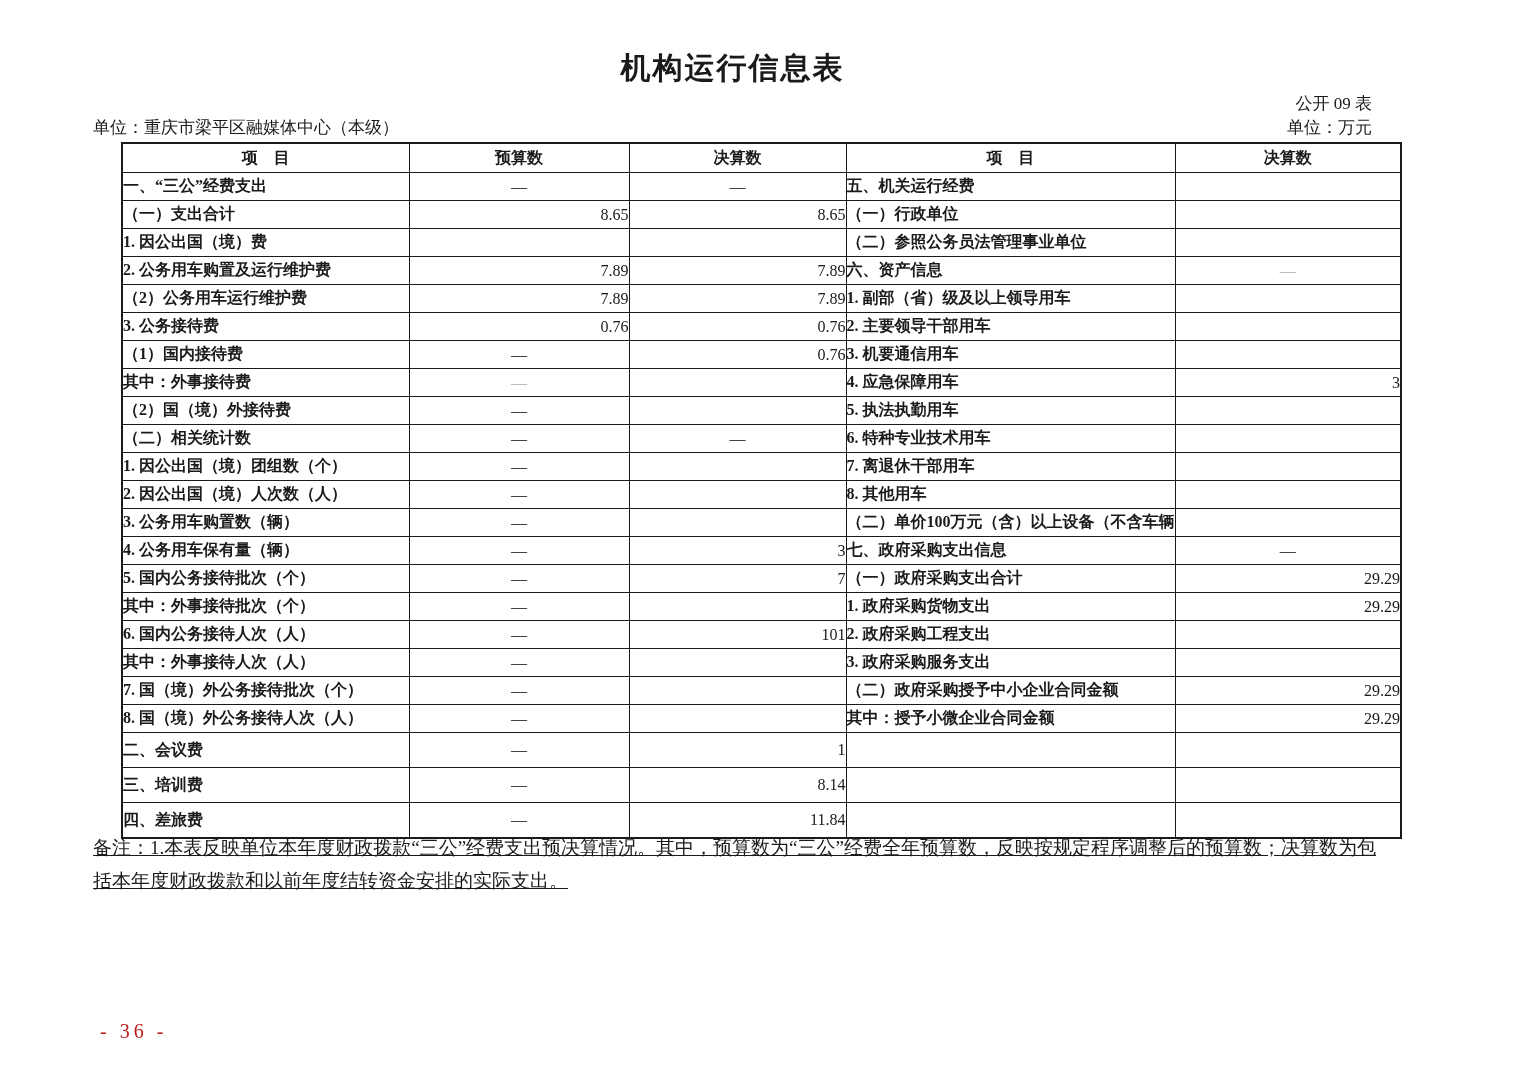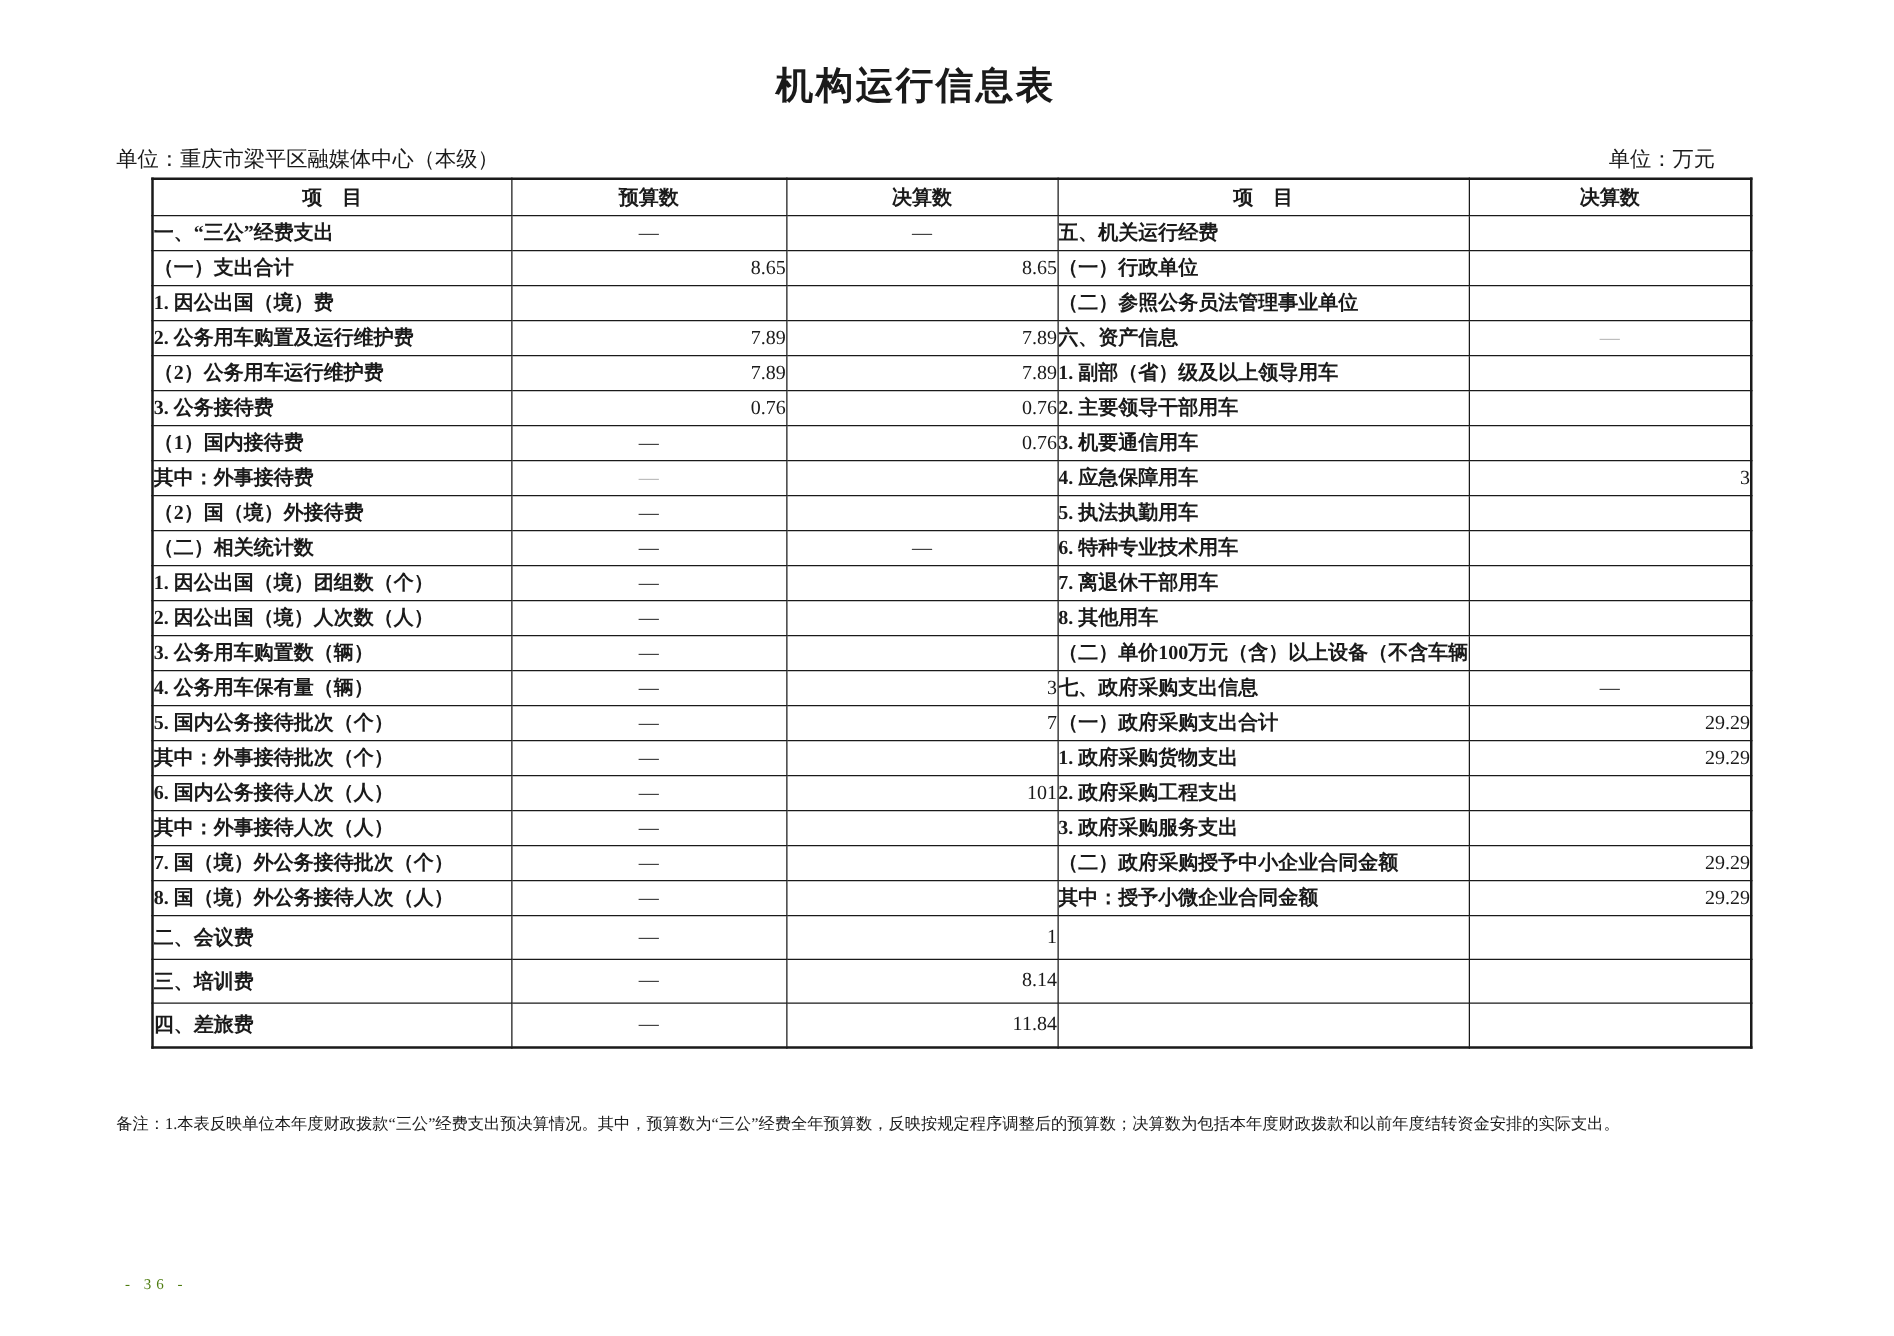--- a/index.html
+++ b/index.html
@@ -41,36 +41,37 @@
   td.label{text-align:left;font-weight:bold;}
   td.ind0{padding-left:3px;}
   td.ind1{padding-left:23px;}
   td.ind2{padding-left:36px;}
   td.ind3{padding-left:47px;}
   td.ind4{padding-left:70px;}
   td.num{text-align:right;padding-right:12px;font-weight:normal;}
   td.dash{text-align:center;font-weight:normal;}
   td.muted{color:#b3b3b3;}
   .notes{
-    position:absolute;top:882px;left:93px;width:1290px;
-    font-size:13px;line-height:33px;
+    position:absolute;top:831px;left:93px;width:1290px;
+    font-size:19px;line-height:33px;text-decoration:underline;
   }
   .note-2{padding-left:44px;}
   .pagenum{
     position:absolute;top:1020px;left:100px;
-    font-size:12px;letter-spacing:4px;color:#4d7c0f;
+    font-size:20px;letter-spacing:4px;color:#b91c1c;
   }
 </style>
 </head>
 <body>
 
 <div class="page">
 
   <div class="title">机构运行信息表</div>
 
+  <div class="doc-code">公开 09 表</div>
 
   <div class="unit-row">
     <span>单位：重庆市梁平区融媒体中心（本级）</span>
     <span>单位：万元</span>
   </div>
 
   <table class="main">
     <colgroup>
       <col style="width:287px">
       <col style="width:220px">

